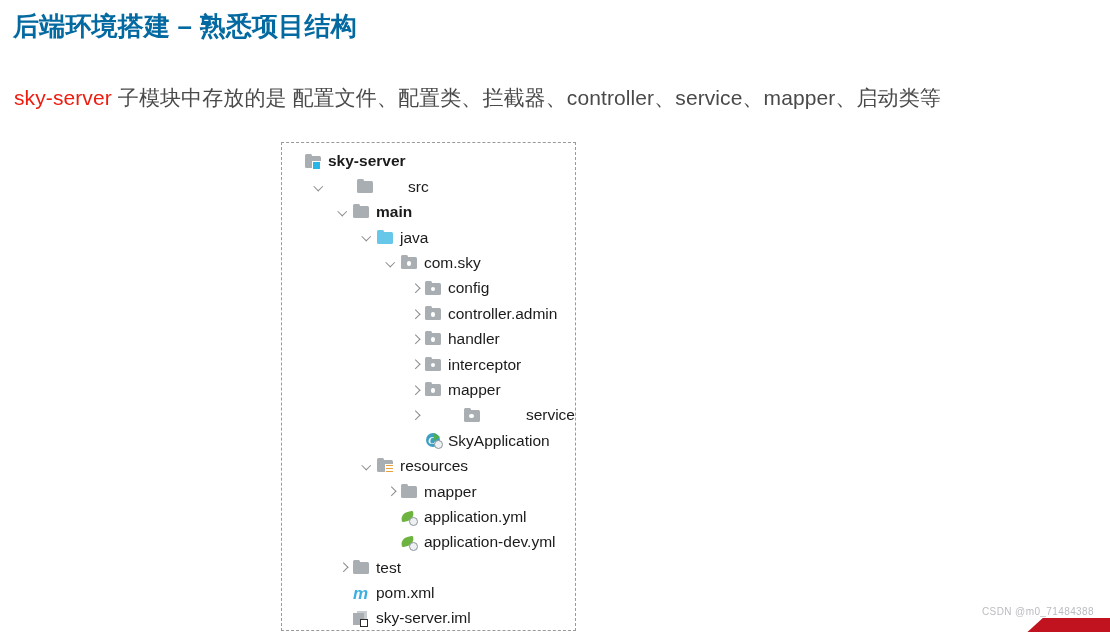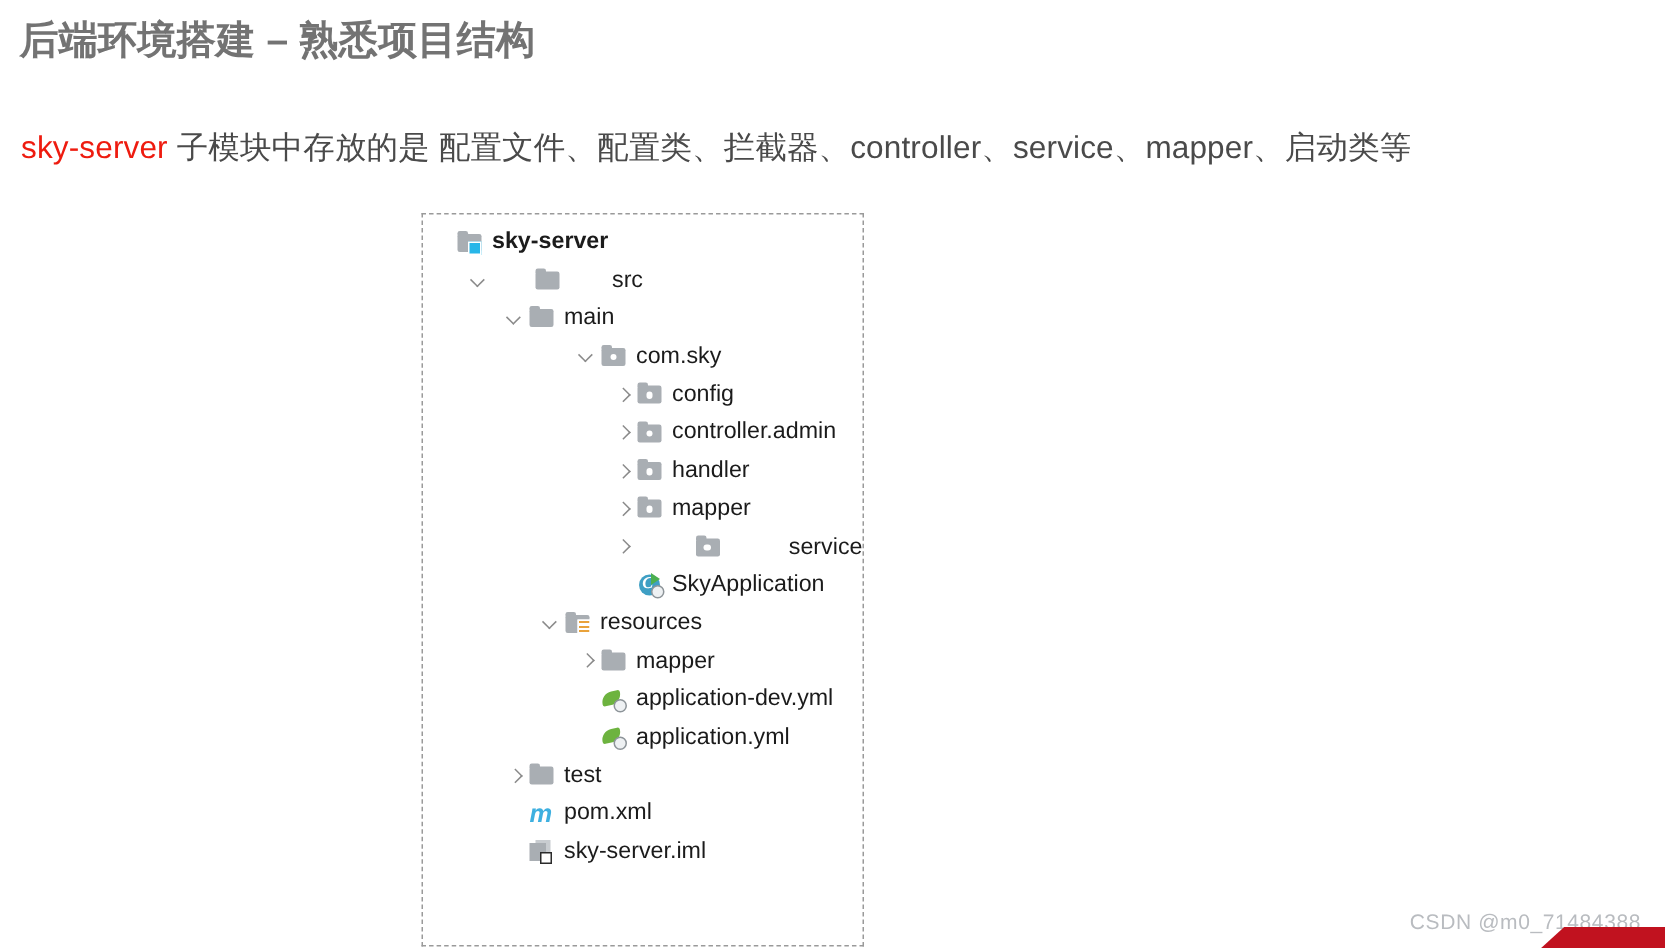--- a/index.html
+++ b/index.html
@@ -16,21 +16,21 @@
     -webkit-font-smoothing: antialiased;
   }
 
   
   .slide-title {
     position: absolute;
     left: 13px;
     top: 9px;
     font-size: 26px;
     font-weight: 700;
-    color: #737373;
+    color: #0369a1;
     letter-spacing: 0.2px;
     white-space: nowrap;
     text-align: center;
   }
 
   
   .subtitle-line {
     position: absolute;
     left: 14px;
     top: 84px;
@@ -249,21 +249,21 @@
     border: 1.5px solid #2b2b2b;
     box-sizing: border-box;
     z-index: 3;
   }
 
   
   .watermark {
     position: absolute;
     right: 16px;
     top: 606px;
-    font-size: 14px;
+    font-size: 10px;
     color: #b9bcc0;
     letter-spacing: 0.4px;
     white-space: nowrap;
   }
   .corner-mark {
     position: absolute;
     right: 0px;
     bottom: 0px;
     width: 96px;
     height: 14px;
@@ -287,25 +287,30 @@
         <span class="ico folder module">
           <i class="badge"></i>
         </span>
         <span class="label">sky-server</span>
       </div>
       <div class="tree-row" style="padding-left: 30px; gap: 28px;">
         <span class="chev down"></span>
         <span class="ico folder"></span>
         <span class="label">src</span>
       </div>
-      <div class="tree-row" style="padding-left: 54px;">
+      <div class="tree-row" style="padding-left: 54px; font-weight: bold;">
         <span class="chev down"></span>
         <span class="ico folder"></span>
         <span class="label">main</span>
       </div>
+      <div class="tree-row" style="padding-left: 78px;">
+        <span class="chev down"></span>
+        <span class="ico folder folder-src"></span>
+        <span class="label">java</span>
+      </div>
       <div class="tree-row" style="padding-left: 102px;">
         <span class="chev down"></span>
         <span class="ico folder package">
           <i class="dot"></i>
         </span>
         <span class="label">com.sky</span>
       </div>
       <div class="tree-row" style="padding-left: 126px;">
         <span class="chev right"></span>
         <span class="ico folder package">
@@ -319,20 +324,27 @@
           <i class="dot"></i>
         </span>
         <span class="label">controller.admin</span>
       </div>
       <div class="tree-row" style="padding-left: 126px;">
         <span class="chev right"></span>
         <span class="ico folder package">
           <i class="dot"></i>
         </span>
         <span class="label">handler</span>
+      </div>
+      <div class="tree-row" style="padding-left: 126px;">
+        <span class="chev right"></span>
+        <span class="ico folder package">
+          <i class="dot"></i>
+        </span>
+        <span class="label">interceptor</span>
       </div>
       <div class="tree-row" style="padding-left: 126px;">
         <span class="chev right"></span>
         <span class="ico folder package">
           <i class="dot"></i>
         </span>
         <span class="label">mapper</span>
       </div>
       <div class="tree-row" style="padding-left: 126px; justify-content: space-between;">
         <span class="chev right"></span>
@@ -362,29 +374,29 @@
         <span class="chev right"></span>
         <span class="ico folder"></span>
         <span class="label">mapper</span>
       </div>
       <div class="tree-row" style="padding-left: 102px;">
         <span class="chev none"></span>
         <span class="ico yml">
           <i class="leaf"></i>
           <i class="gear"></i>
         </span>
-        <span class="label">application-dev.yml</span>
+        <span class="label">application.yml</span>
       </div>
       <div class="tree-row" style="padding-left: 102px;">
         <span class="chev none"></span>
         <span class="ico yml">
           <i class="leaf"></i>
           <i class="gear"></i>
         </span>
-        <span class="label">application.yml</span>
+        <span class="label">application-dev.yml</span>
       </div>
       <div class="tree-row" style="padding-left: 54px;">
         <span class="chev right"></span>
         <span class="ico folder"></span>
         <span class="label">test</span>
       </div>
       <div class="tree-row" style="padding-left: 54px;">
         <span class="chev none"></span>
         <span class="ico maven">
           <i class="m">m</i>

